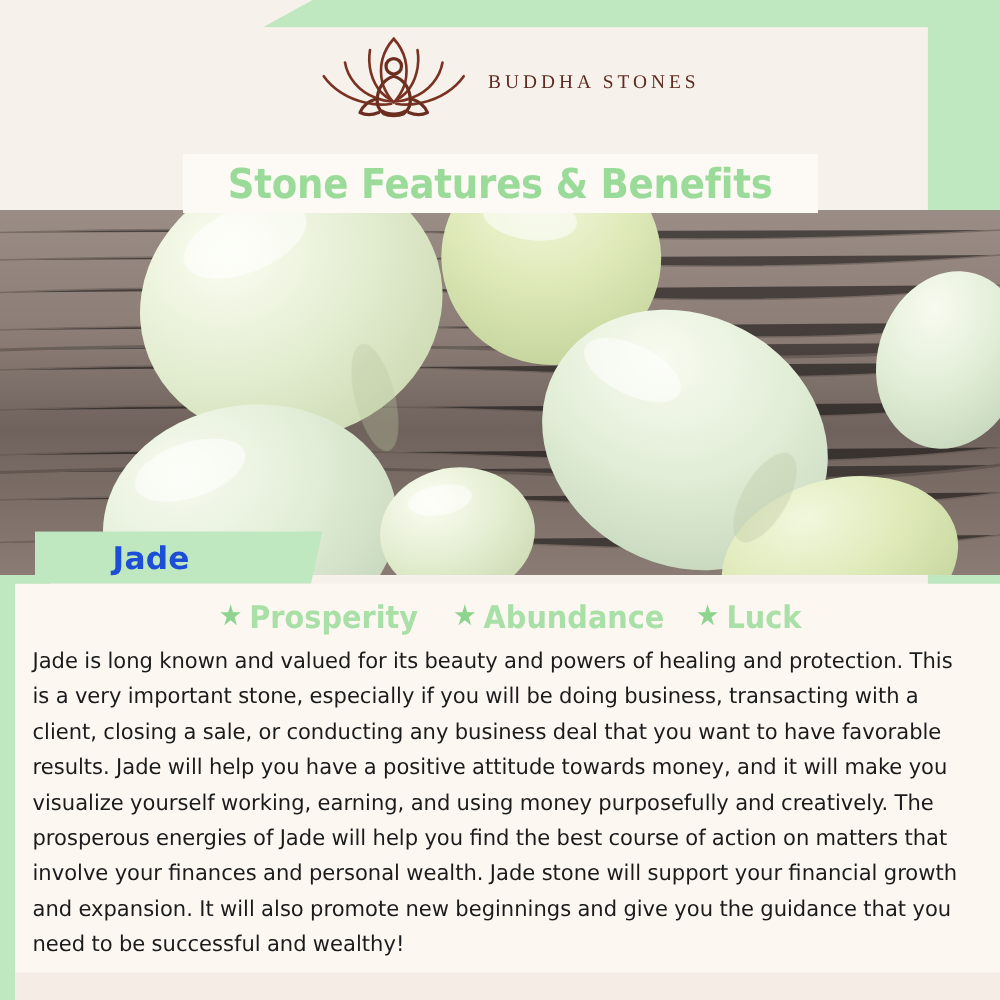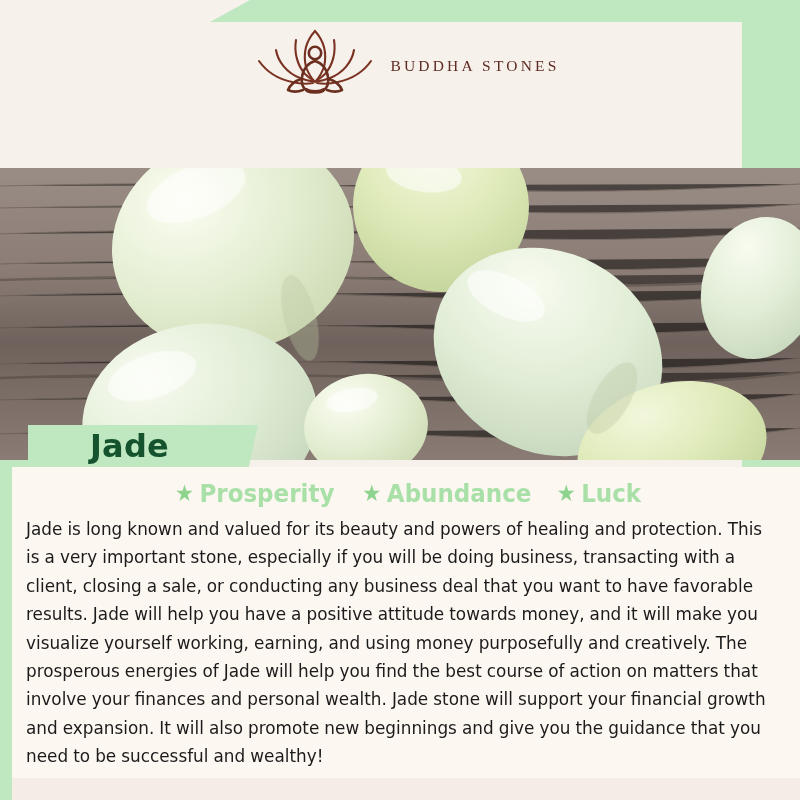--- a/index.html
+++ b/index.html
@@ -81,21 +81,21 @@
   .name-banner{
     position:absolute;top:425px;left:28px;width:230px;height:42px;
     background:#bfe7c0;
     z-index:7;
     clip-path:polygon(0 0,100% 0,96% 100%,0 100%);
     display:flex;align-items:center;
   }
   .name-text{
     margin-left:62px;
     font-family:"DejaVu Sans", sans-serif;
-    font-weight:bold;font-size:32px;color:#14532d;
+    font-weight:bold;font-size:25px;color:#1d4ed8;
     letter-spacing:0.2px;
   }
 
   
   .content{
     position:absolute;top:467px;left:12px;width:788px;height:333px;
     background:#fdf7f2;
     z-index:4;
   }
   .benefits{
@@ -154,20 +154,23 @@
           <path d="M75 38 C68 40, 63 46, 62 54 C61 60, 63 65, 67 68 C71 70, 79 70, 83 68 C87 65, 89 60, 88 54 C87 46, 82 40, 75 38 Z"></path>
           <path d="M61 56 C55 58, 50 62, 48 67 C52 69, 58 69, 63 67"></path>
           <path d="M89 56 C95 58, 100 62, 102 67 C98 69, 92 69, 87 67"></path>
           <path d="M66 66 C70 69, 80 69, 84 66"></path>
         </g>
       </svg>
     </span>
     <span class="logo-wordmark">BUDDHA STONES</span>
   </div>
 
+  <div class="title-plate">
+    <span class="title-text">Stone Features &amp; Benefits</span>
+  </div>
 
   <div class="photo">
     <svg viewBox="0 0 800 292" xmlns="http://www.w3.org/2000/svg" preserveAspectRatio="none">
       <defs>
         <linearGradient id="wood" x1="0" y1="0" x2="0" y2="1">
           <stop offset="0%" stop-color="#9a8d85"></stop>
           <stop offset="35%" stop-color="#8b7d76"></stop>
           <stop offset="60%" stop-color="#6f625c"></stop>
           <stop offset="100%" stop-color="#8a7c74"></stop>
         </linearGradient>

